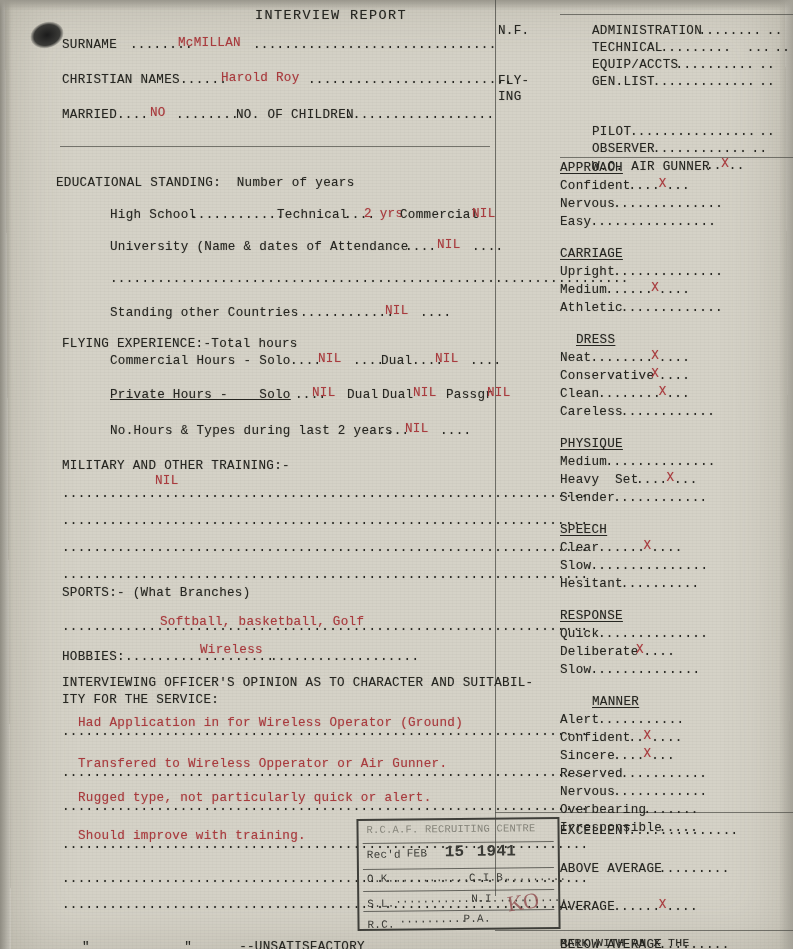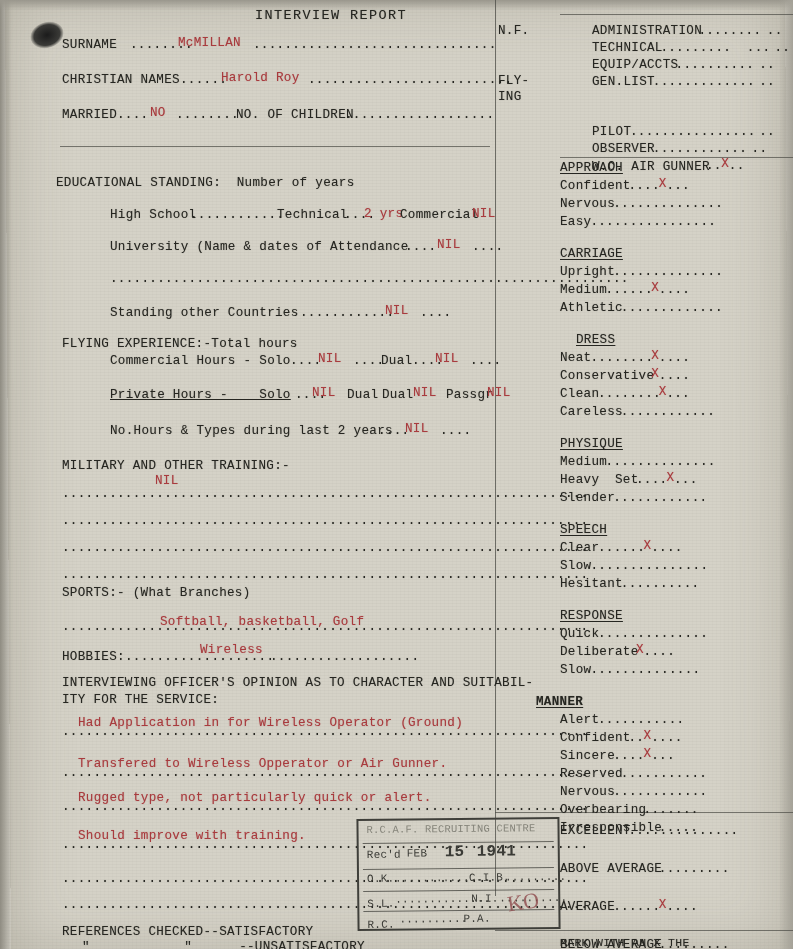--- a/index.html
+++ b/index.html
@@ -195,21 +195,20 @@
 
   <div class="typed dotrow" style="left:62px;top:800px;">...................................................................</div>
   <div class="typed red" style="left:78px;top:791px;">Rugged type, not particularly quick or alert.</div>
 
   <div class="typed dotrow" style="left:62px;top:838px;">...................................................................</div>
   <div class="typed red" style="left:78px;top:829px;">Should improve with training.</div>
 
   <div class="typed dotrow" style="left:62px;top:872px;">...................................................................</div>
   <div class="typed dotrow" style="left:62px;top:898px;">...................................................................</div>
 
-  <div class="typed" style="left:62px;top:925px;">REFERENCES CHECKED--SATISFACTORY</div>
   <div class="typed" style="left:82px;top:940px;">"            "      --UNSATISFACTORY</div>
 
   <div class="typed" style="left:498px;top:24px;">N.F.</div>
   <div class="typed" style="left:498px;top:74px;">FLY-</div>
   <div class="typed" style="left:498px;top:90px;">ING</div>
 
   <div id="categories">
       <div class="typed" style="left: 592px; top: 24px;">ADMINISTRATION</div>
       <div class="typed dotrow" style="left: 698.4px; top: 24px;">........</div>
       <div class="typed dotrow" style="left: 766.8px; top: 24px;">..</div>
@@ -285,21 +284,21 @@
       <div class="typed" style="left: 560px; top: 577px;">Hesitant</div>
       <div class="typed dotrow" style="left: 620.8px; top: 577px;">..........</div>
       <div class="typed u" style="left: 560px; top: 609px;">RESPONSE</div>
       <div class="typed" style="left: 560px; top: 627px;">Quick</div>
       <div class="typed dotrow" style="left: 598px; top: 627px;">..............</div>
       <div class="typed" style="left: 560px; top: 645px;">Deliberate</div>
       <div class="typed red" style="left: 636px; top: 643px;">X</div>
       <div class="typed dotrow" style="left: 643.6px; top: 645px;">....</div>
       <div class="typed" style="left: 560px; top: 663px;">Slow</div>
       <div class="typed dotrow" style="left: 590.4px; top: 663px;">..............</div>
-      <div class="typed u" style="left: 536px; top: 695px; font-weight: bold;">MANNER</div>
+      <div class="typed u" style="left: 592px; top: 695px;">MANNER</div>
       <div class="typed" style="left: 560px; top: 713px;">Alert</div>
       <div class="typed dotrow" style="left: 598px; top: 713px;">...........</div>
       <div class="typed" style="left: 560px; top: 731px;">Confident</div>
       <div class="typed dotrow" style="left: 628.4px; top: 731px;">..</div>
       <div class="typed red" style="left: 643.6px; top: 729px;">X</div>
       <div class="typed dotrow" style="left: 651.2px; top: 731px;">....</div>
       <div class="typed" style="left: 560px; top: 749px;">Sincere</div>
       <div class="typed dotrow" style="left: 613.2px; top: 749px;">....</div>
       <div class="typed red" style="left: 643.6px; top: 747px;">X</div>
       <div class="typed dotrow" style="left: 651.2px; top: 749px;">...</div>

